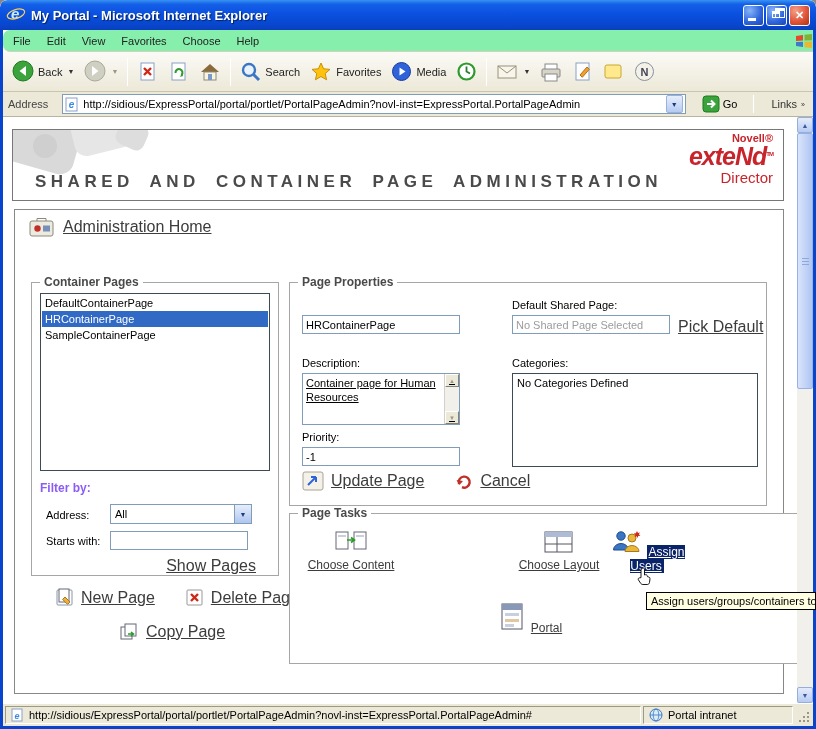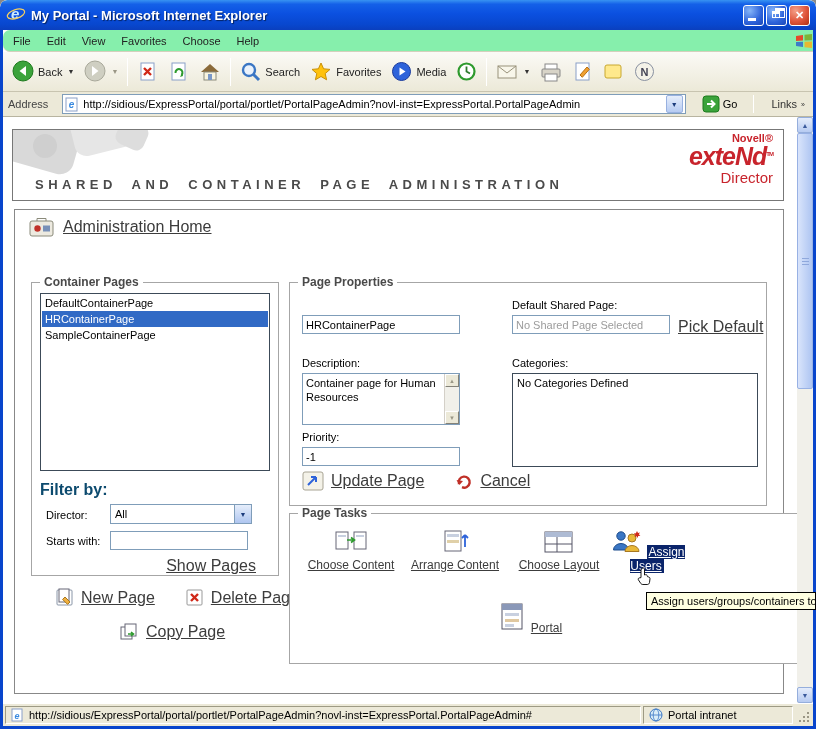--- a/index.html
+++ b/index.html
@@ -57,21 +57,21 @@
   .addr-sep { width:1px; height:18px; background:#C2BEA8; border-right:1px solid #fff; }
 
   
   .page { position:absolute; left:3px; top:117px; width:794px; height:586px; background:#fff; overflow:hidden; }
 
   .banner { position:absolute; left:9px; top:12px; width:772px; height:72px; border:1px solid #777; background:#fff; overflow:hidden; }
   .pz1 { position:absolute; left:-12px; top:-20px; width:78px; height:58px; background:#D9D9D9; border-radius:14px; transform:rotate(16deg); }
   .pz2 { position:absolute; left:58px; top:-26px; width:60px; height:48px; background:#E6E6E6; border-radius:12px; transform:rotate(-14deg); }
   .pz3 { position:absolute; left:20px; top:4px; width:24px; height:24px; background:#CFCFCF; border-radius:50%; }
   .pz4 { position:absolute; left:104px; top:-8px; width:30px; height:26px; background:#DDDDDD; border-radius:8px; transform:rotate(24deg); }
-  .banner-heading { position:absolute; left:22px; bottom:8px; font-size:13px; font-weight:bold;
+  .banner-heading { position:absolute; left:22px; bottom:8px; font-size:17px; font-weight:bold;
     color:#4A4A4A; letter-spacing:4.5px; word-spacing:7px; white-space:nowrap; }
   .brand { position:absolute; right:10px; top:3px; text-align:right; color:#C8242C; line-height:1; }
   .brand-novell { font-size:11px; font-weight:bold; }
   .brand-extend { font-size:25px; font-weight:bold; font-style:italic; letter-spacing:-1px; }
   .brand-tm { font-size:6px; vertical-align:super; font-style:normal; }
   .brand-director { font-size:15px; margin-top:1px; }
 
   .main-box { position:absolute; left:11px; top:92px; width:770px; height:485px; border:1px solid #888; background:#fff; }
 
   .lnk { color:#3C3C3C; text-decoration:underline; font-size:16px; cursor:pointer; white-space:nowrap; }
@@ -80,21 +80,21 @@
   .admin-home { position:absolute; left:14px; top:6px; display:flex; align-items:center; gap:8px; }
 
   .fs { position:absolute; border:1px solid #A6A6A6; background:#fff; }
   .fs-legend { position:absolute; top:-8px; left:8px; background:#fff; padding:0 4px;
     font-weight:bold; font-size:12px; color:#4A4A4A; white-space:nowrap; }
 
   #fs-container { left:16px; top:72px; width:248px; height:294px; }
   .listbox { position:absolute; left:8px; top:10px; width:230px; height:178px; border:1px solid #3C4A58; background:#fff; padding:1px; overflow:hidden; }
   .lb-item { height:16px; line-height:16px; padding:0 3px; white-space:nowrap; }
   .lb-item.selected { background:#316AC5; color:#fff; }
-  .filter-by { position:absolute; left:8px; top:198px; font-weight:bold; font-size:16px; color:#0c4a6e; }
+  .filter-by { position:absolute; left:8px; top:198px; font-weight:bold; font-size:12px; color:#8b5cf6; }
   .cat-label { position:absolute; left:14px; top:226px; }
   .combo { position:absolute; left:78px; top:221px; width:142px; height:20px; border:1px solid #7F9DB9; background:#fff; display:flex; align-items:center; padding-left:4px; }
   .combo-btn { margin-left:auto; width:17px; height:100%; background:linear-gradient(#E6EEFB,#AFC6F0); border-left:1px solid #7F9DB9;
     display:flex; align-items:center; justify-content:center; font-size:7px; color:#1C3C7C; }
   .sw-label { position:absolute; left:14px; top:252px; }
   .xp-input { border:1px solid #7F9DB9; background:#fff; font:11px "Liberation Sans",sans-serif; padding:1px 3px; color:#000; }
   .xp-input::placeholder { color:#9C9C9C; }
   .sw-input { position:absolute; left:78px; top:248px; width:138px; height:19px; }
   .show-pages { position:absolute; right:22px; top:274px; }
 
@@ -103,21 +103,21 @@
   .copy-row { position:absolute; left:104px; top:412px; display:flex; align-items:center; gap:8px; }
   .action { display:flex; align-items:center; gap:7px; }
 
   #fs-props { left:274px; top:72px; width:478px; height:224px; }
   .pn-label { position:absolute; left:12px; top:33px;font-style:italic; }
   .pn-input { position:absolute; left:12px; top:32px; width:158px; height:19px; }
   .dsp-label { position:absolute; left:222px; top:16px; }
   .dsp-input { position:absolute; left:222px; top:32px; width:158px; height:19px; }
   .pick-default { position:absolute; left:388px; top:35px; }
   .desc-label { position:absolute; left:12px; top:74px; }
-  .desc-box { position:absolute; left:12px; top:90px; width:158px; height:52px; border:1px solid #7F9DB9; background:#fff; display:flex; }
+  .desc-box { position:absolute; left:12px; top:90px; width:158px; height:52px; border:1px solid #7F9DB9; background:#fff; display:flex;text-decoration:underline; }
   .desc-text { flex:1; padding:2px 3px; font-size:11px; line-height:14px; overflow:hidden; }
   .desc-rail { width:15px; border-left:1px solid #D4D0C8; background:#F1F0EA; display:flex; flex-direction:column; justify-content:space-between; }
   .rail-btn { height:13px; background:#ECE9D8; border:1px solid #fff; border-right-color:#848278; border-bottom-color:#848278;
     font-size:6px; color:#9A9786; display:flex; align-items:center; justify-content:center; }
   .cats-label { position:absolute; left:222px; top:74px; }
   .cats-list { position:absolute; left:222px; top:90px; width:246px; height:94px; border:1px solid #3C4A58; background:#fff; padding:3px 4px; }
   .pri-label { position:absolute; left:12px; top:148px; }
   .pri-input { position:absolute; left:12px; top:164px; width:158px; height:19px; }
   .update-row { position:absolute; left:12px; top:188px; display:flex; align-items:center; gap:7px; }
   .update-gap { width:16px; }
@@ -356,21 +356,21 @@
       </span>
 
       <div class="fs" id="fs-container">
         <span class="fs-legend">Container Pages</span>
         <div class="listbox">
           <div class="lb-item">DefaultContainerPage</div>
           <div class="lb-item selected">HRContainerPage</div>
           <div class="lb-item">SampleContainerPage</div>
         </div>
         <span class="filter-by">Filter by:</span>
-        <span class="lbl cat-label">Director:</span>
+        <span class="lbl cat-label">Address:</span>
         <span class="combo">
           <span>All</span>
           <span class="combo-btn">▼</span>
         </span>
         <span class="lbl sw-label">Starts with:</span>
         <input class="xp-input sw-input" value="" style="">
         <span class="lnk show-pages">Show Pages</span>
       </div>
 
       <div class="actions1">
@@ -457,31 +457,20 @@
               <rect x="2" y="4" width="12" height="17" fill="#fff" stroke="#667"></rect>
               <rect x="20" y="4" width="12" height="17" fill="#fff" stroke="#667"></rect>
               <path d="M13 12 h7 M17 9.5 l3.5 2.5 -3.5 2.5" fill="none" stroke="#2E9A2E" stroke-width="1.6"></path>
               <rect x="4" y="7" width="8" height="2" fill="#C8D0E0"></rect>
                 <rect x="22" y="7" width="8" height="2" fill="#C8D0E0"></rect>
             </svg>
           </span>
           <span class="task-label lnk">Choose Content</span>
         </div>
 
-        <div class="task" id="task-1">
-          <span class="task-icon">
-            <svg width="34" height="28">
-              <rect x="7" y="3" width="16" height="20" fill="#fff" stroke="#667"></rect>
-              <rect x="9" y="6" width="12" height="3" fill="#C8D0E0"></rect>
-                <rect x="9" y="12" width="12" height="3" fill="#E0D0A8"></rect>
-              <path d="M27 7 v12 M27 7 l-3 3 M27 7 l3 3" fill="none" stroke="#2E63DA" stroke-width="1.8"></path>
-            </svg>
-          </span>
-          <span class="task-label lnk">Arrange Content</span>
-        </div>
 
         <div class="task" id="task-2">
           <span class="task-icon">
             <svg width="34" height="28">
               <rect x="3" y="4" width="27" height="20" fill="#fff" stroke="#556"></rect>
               <rect x="3" y="4" width="27" height="5" fill="#AEBBD4"></rect>
               <line x1="15" y1="9" x2="15" y2="24" stroke="#556"></line>
               <line x1="3" y1="16" x2="30" y2="16" stroke="#556"></line>
             </svg>
           </span>

